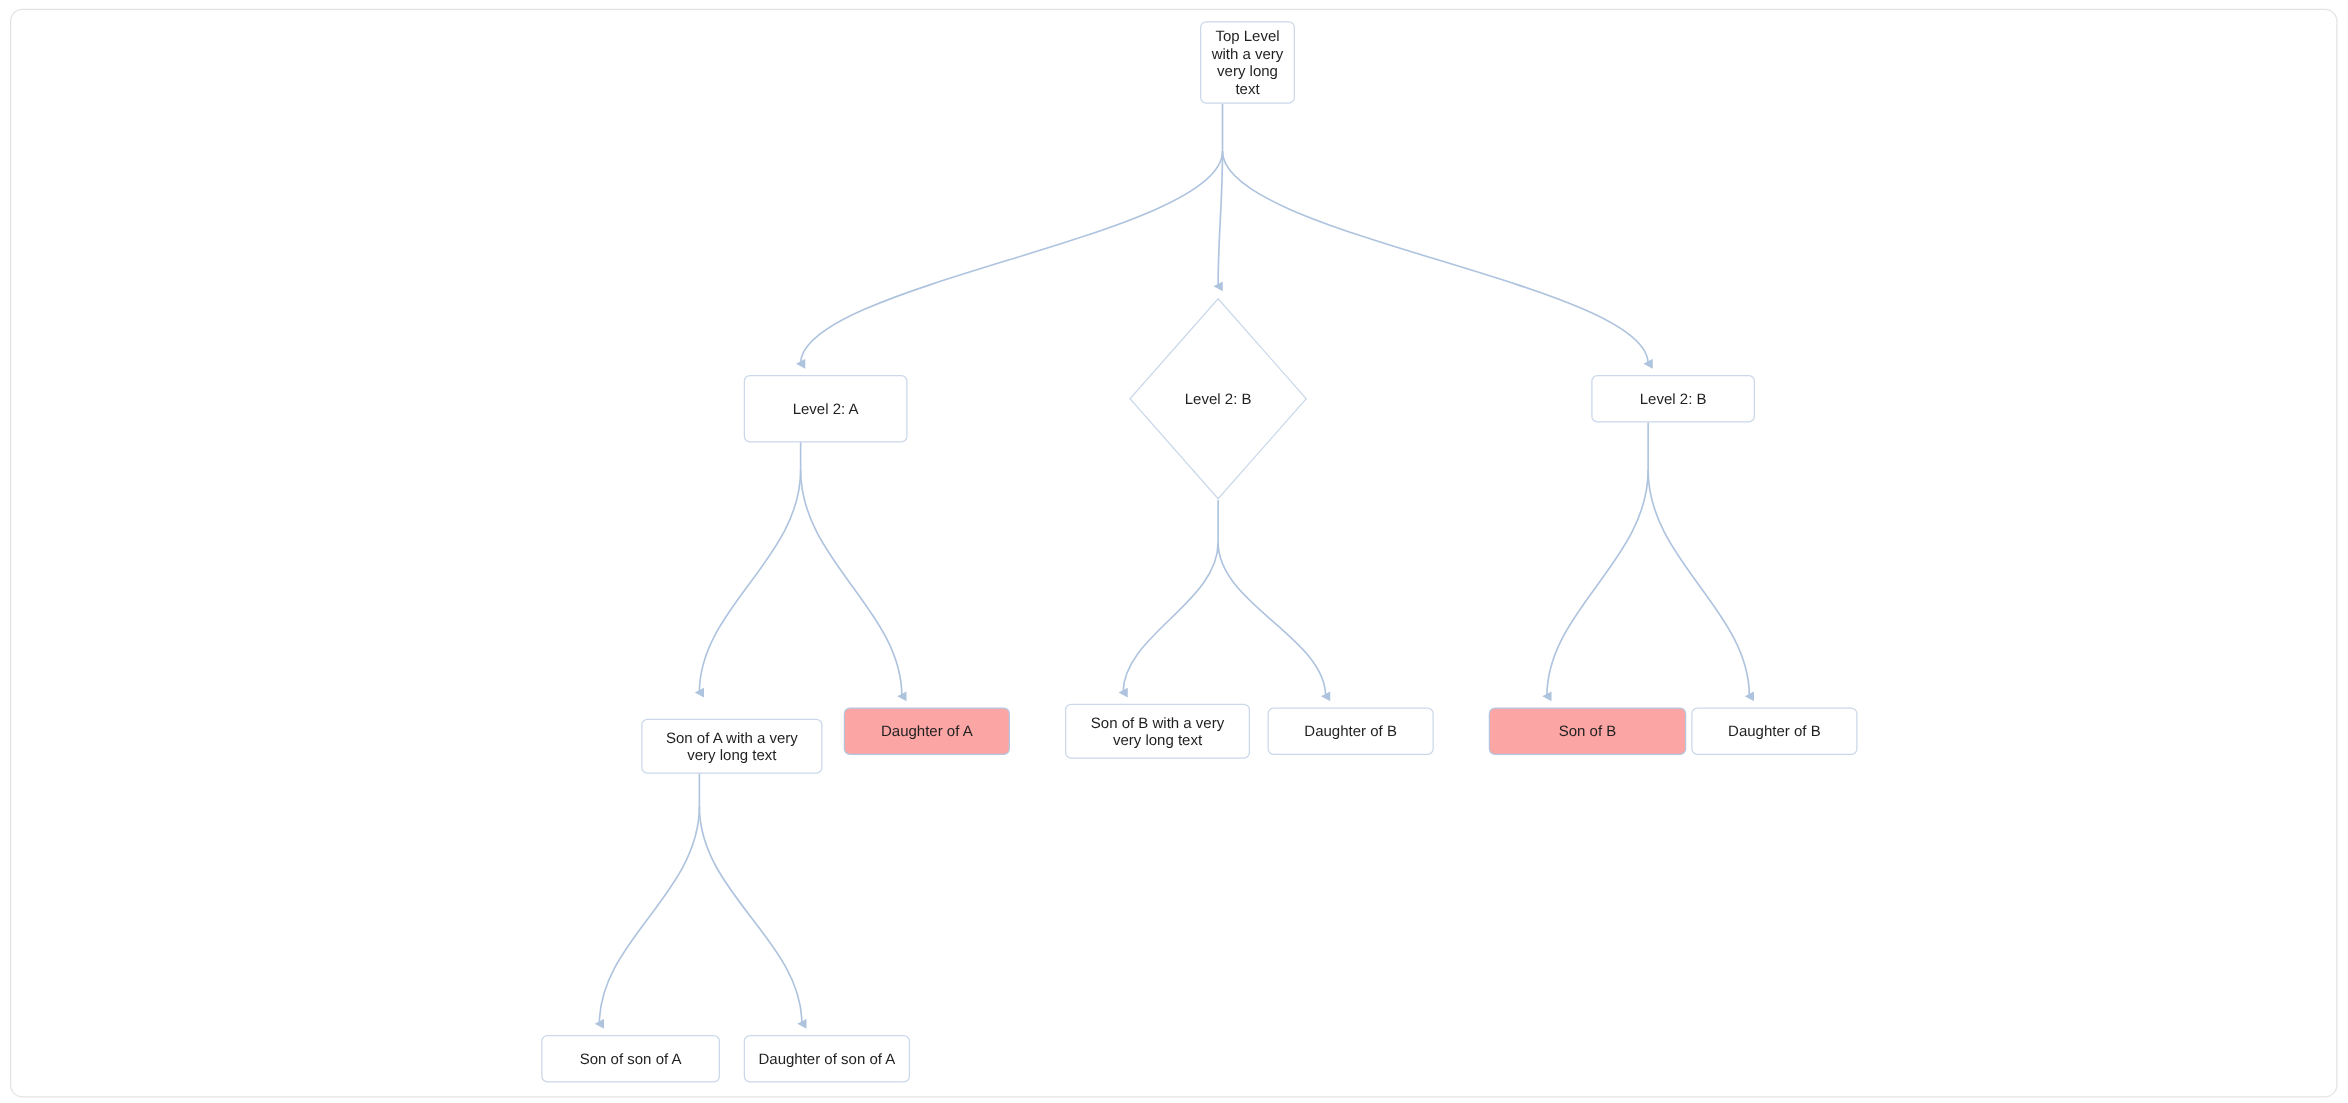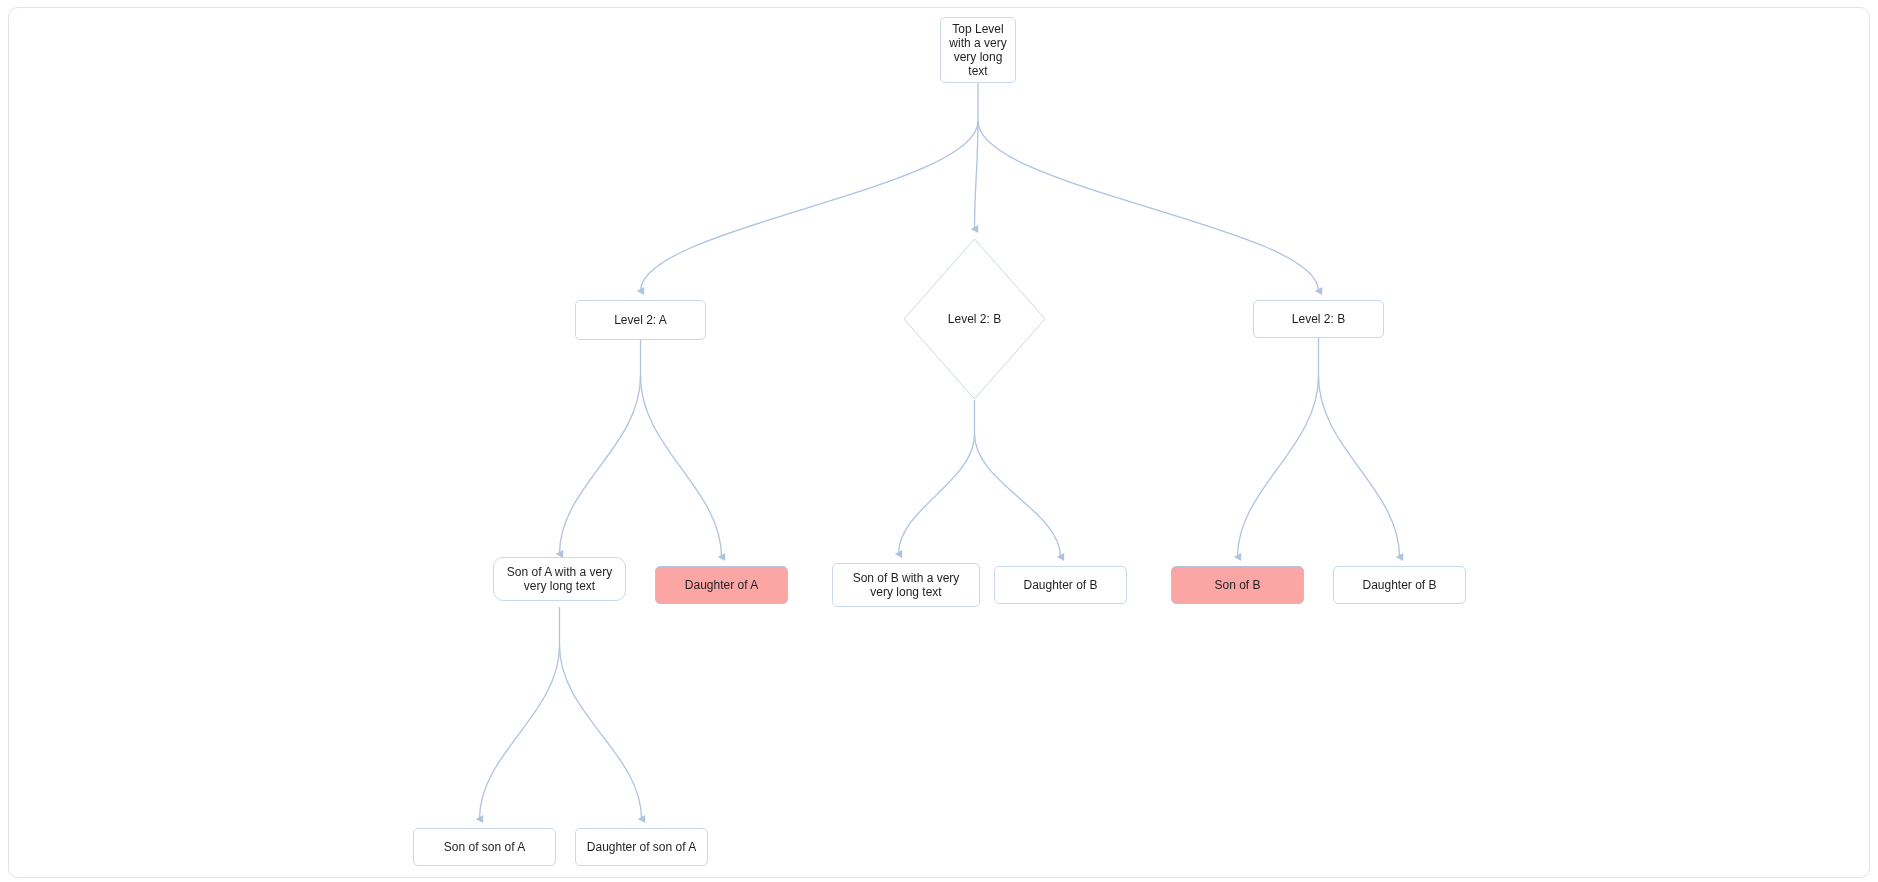--- a/index.html
+++ b/index.html
@@ -44,20 +44,21 @@
     background: #ffffff;
     border: 1px solid #cbd8ea;
     border-radius: 5px;
     color: #1f1f1f;
     font-size: 12px;
     line-height: 14px;
     font-family: "Liberation Sans", sans-serif;
     letter-spacing: 0px;
     padding: 16px 6px;
     cursor: default;
+    margin-left: 20px;
   }
   .node.selected {
     background: #fca5a5;
     border-color: #b3c6de;
   }
   .node-label {
     display: block;
     width: 100%;
     white-space: pre-line;
   }
@@ -117,47 +118,47 @@
         <path d="M559.5,645 C559.5,714.6 641.5,752.88 641.5,819"></path>
       </g>
   </svg>
 
   <div id="node-layer">
       <div class="node" style="left: 940px; top: 17px; width: 76px; height: 66px;">
         <span class="node-label">Top Level
 with a very
 very long text</span>
       </div>
-      <div class="node" style="left: 575px; top: 300px; width: 131px; height: 40px;">
+      <div class="node" style="left: 575px; top: 300px; width: 131px; height: 54px;">
         <span class="node-label">Level 2: A</span>
       </div>
       <div class="diamond-node" style="left: 903px; top: 238px; width: 143px; height: 162px;">
         <svg class="diamond-shape" viewBox="0 0 143 162">
           <polygon points="71.5,1 142,81 71.5,161 1,81" fill="#ffffff" stroke="#cbd8ea" stroke-width="1"></polygon>
         </svg>
         <span class="diamond-label">Level 2: B</span>
       </div>
       <div class="node" style="left: 1253px; top: 300px; width: 131px; height: 38px;">
         <span class="node-label">Level 2: B</span>
       </div>
-      <div class="node" style="left: 493px; top: 557px; width: 133px; height: 44px; border-radius: 10px;">
+      <div class="node" style="left: 493px; top: 575px; width: 145px; height: 44px;">
         <span class="node-label">Son of A with a very
 very long text</span>
       </div>
       <div class="node selected" style="left: 655px; top: 566px; width: 133px; height: 38px;">
         <span class="node-label">Daughter of A</span>
       </div>
       <div class="node" style="left: 832px; top: 563px; width: 148px; height: 44px;">
         <span class="node-label">Son of B with a very
 very long text</span>
       </div>
       <div class="node" style="left: 994px; top: 566px; width: 133px; height: 38px;">
         <span class="node-label">Daughter of B</span>
       </div>
-      <div class="node selected" style="left: 1171px; top: 566px; width: 133px; height: 38px;">
+      <div class="node selected" style="left: 1171px; top: 566px; width: 158px; height: 38px;">
         <span class="node-label">Son of B</span>
       </div>
       <div class="node" style="left: 1333px; top: 566px; width: 133px; height: 38px;">
         <span class="node-label">Daughter of B</span>
       </div>
       <div class="node" style="left: 413px; top: 828px; width: 143px; height: 38px;">
         <span class="node-label">Son of son of A</span>
       </div>
       <div class="node" style="left: 575px; top: 828px; width: 133px; height: 38px;">
         <span class="node-label">Daughter of son of A</span>

